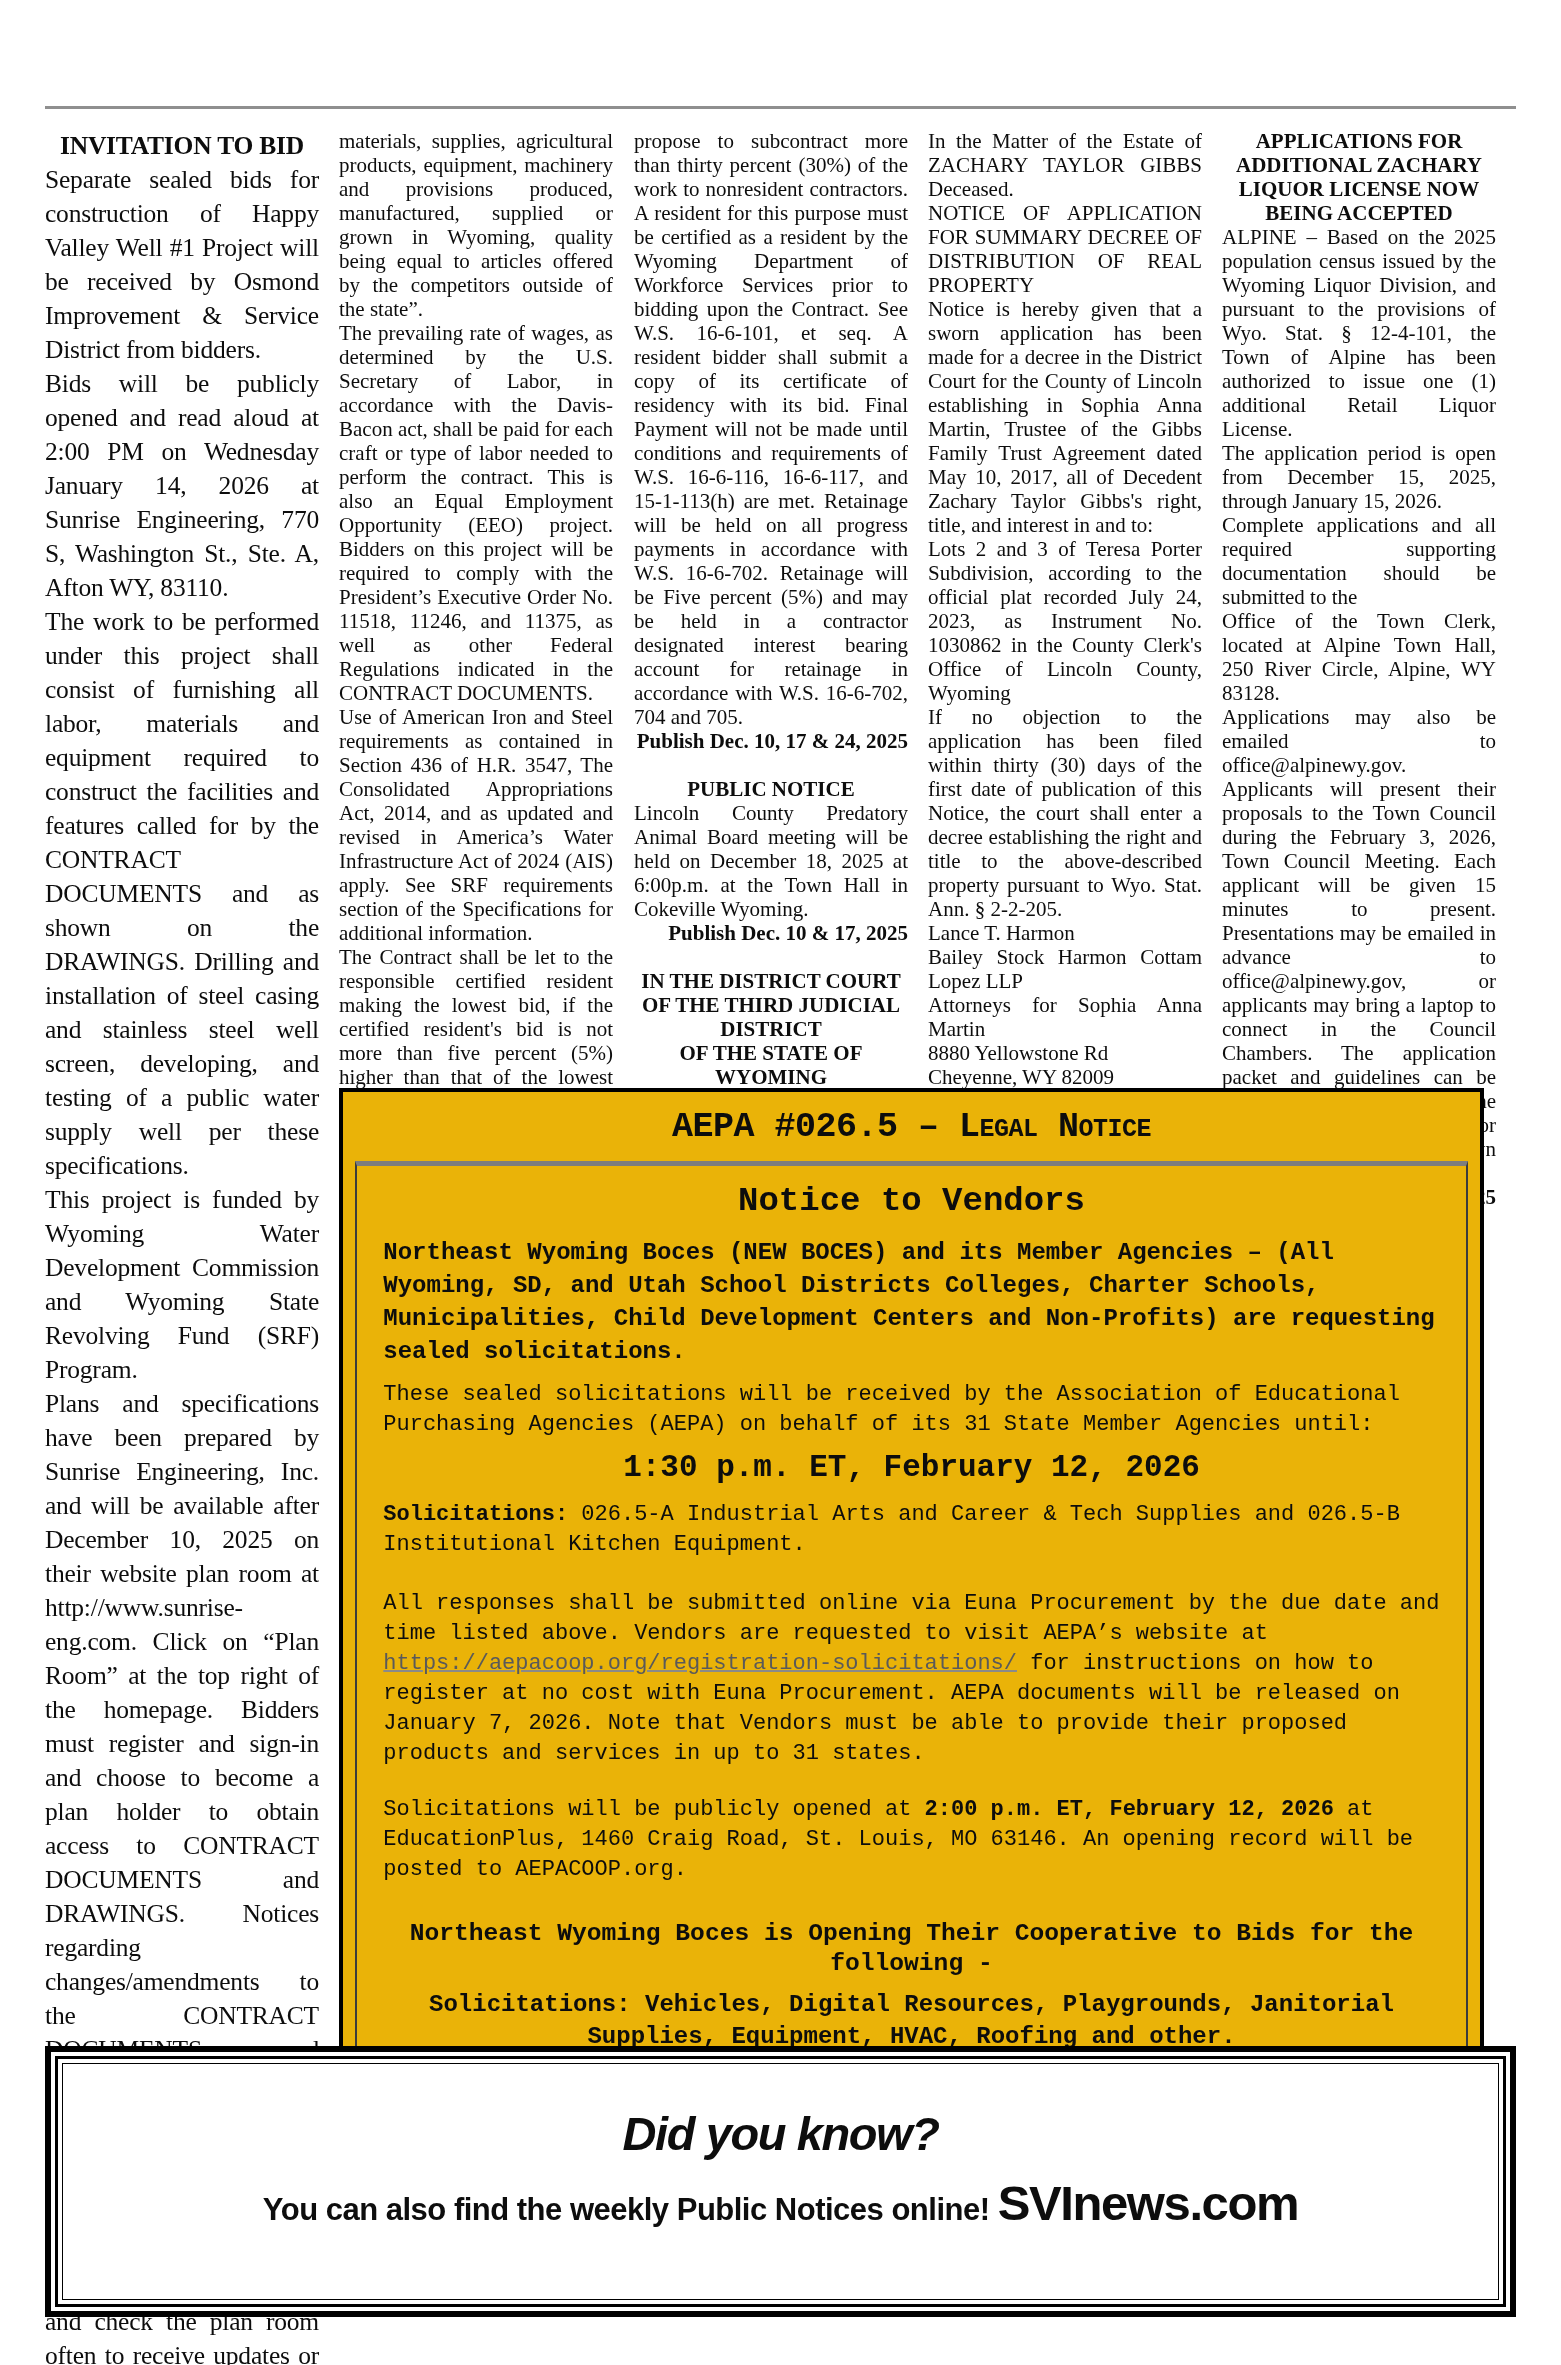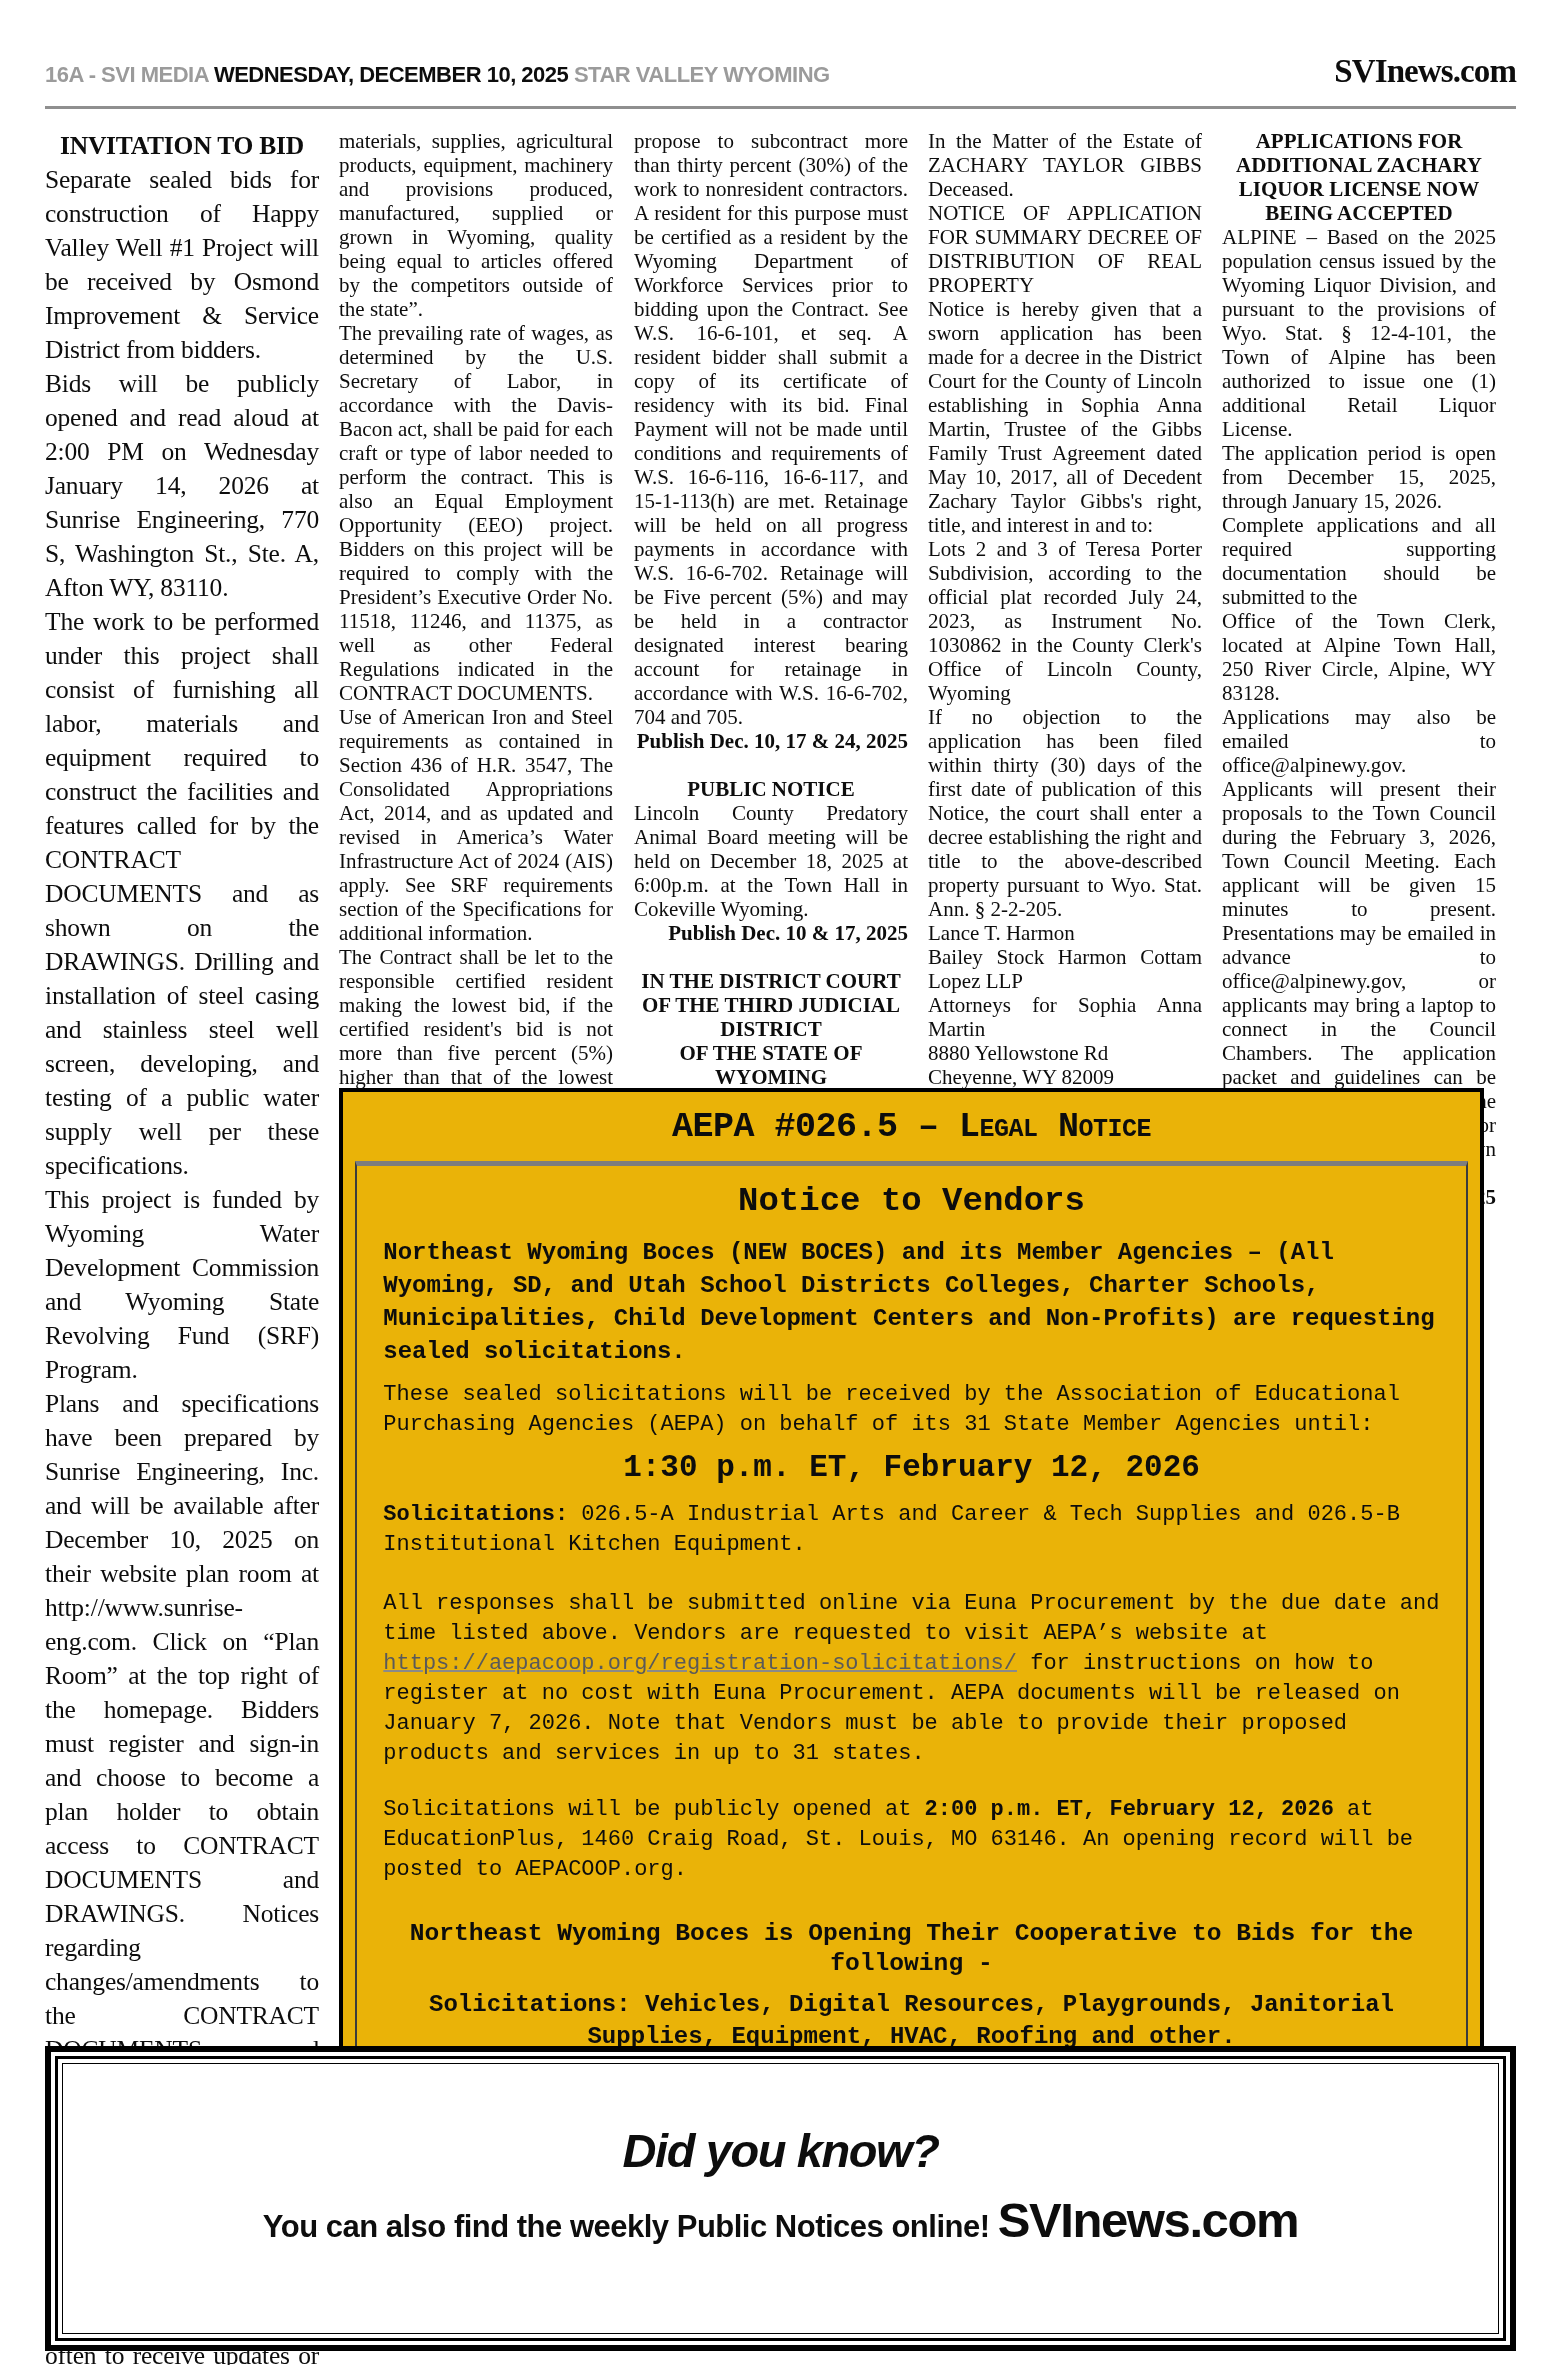--- a/index.html
+++ b/index.html
@@ -50,43 +50,35 @@
   .ai-coopsolic{text-align:center;font-size:24px;line-height:32px;font-weight:bold;margin:0 0 31px;}
   .ai-close{text-align:center;font-size:28px;font-weight:bold;margin:0 0 33px;}
   .ai-solutions{margin:0 0 12.3px;}
   .ai-docs{margin:0;}
   .ai-link{color:#5a5a5a;text-decoration:underline;text-decoration-color:#8a8a8a;
            text-decoration-thickness:2.4px;cursor:pointer;}
   #aepa-publish{text-align:right;font-weight:bold;font-size:23px;margin:6.6px 13.2px 4.7px 0;}
   sup{font-size:60%;vertical-align:super;line-height:0;}
 
   
-  #banner{position:absolute;left:45px;top:2046px;width:1471px;height:305px;
+  #banner{position:absolute;left:45px;top:2046px;width:1471px;height:271px;
           border:6.2px solid #000;box-sizing:border-box;padding:4.3px;background:#fff;}
   .banner-b2{border:3.3px solid #000;height:100%;box-sizing:border-box;padding:3.8px;}
   .banner-b3{border:1.4px solid #000;height:100%;box-sizing:border-box;display:flex;
              flex-direction:column;justify-content:center;align-items:center;
              padding-bottom:26px;font-family:"Liberation Sans","DejaVu Sans",sans-serif;}
   .banner-title{font-size:47px;font-weight:bold;font-style:italic;letter-spacing:-1.4px;margin-bottom:13.2px;}
   .banner-line{font-size:31px;font-weight:bold;letter-spacing:-0.5px;}
   .banner-site{font-size:49px;font-weight:bold;letter-spacing:-1.4px;}
 </style>
 </head>
 <body>
 
 <div id="page">
 
-  <div id="masthead">
-    <div class="mh-left">
-      <span class="mh-gray">16A - SVI MEDIA</span>
-      <span class="mh-black">WEDNESDAY, DECEMBER 10, 2025</span>
-      <span class="mh-gray">STAR VALLEY WYOMING</span>
-    </div>
-    <div class="mh-site">SVInews.com</div>
-  </div>
   <div id="mast-rule"></div>
 
   <div class="col" id="col1">
     <p class="center bold">INVITATION TO BID</p>
     <p>Separate sealed bids for construction of Happy Valley Well #1 Project will be received by Osmond Improvement &amp; Service District from bidders.</p>
     <p>Bids will be publicly opened and read aloud at 2:00 PM on Wednesday January 14, 2026 at Sunrise Engineering, 770 S, Washington St., Ste. A, Afton WY, 83110.</p>
     <p>The work to be performed under this project shall consist of furnishing all labor, materials and equipment required to construct the facilities and features called for by the CONTRACT DOCUMENTS and as shown on the DRAWINGS. Drilling and installation of steel casing and stainless steel well screen, developing, and testing of a public water supply well per these specifications.</p>
     <p>This project is funded by Wyoming Water Development Commission and Wyoming State Revolving Fund (SRF) Program.</p>
     <p>Plans and specifications have been prepared by Sunrise Engineering, Inc. and will be available after December 10, 2025 on their website plan room at http://www.sunrise-eng.com. Click on “Plan Room” at the top right of the homepage. Bidders must register and sign-in and choose to become a plan holder to obtain access to CONTRACT DOCUMENTS and DRAWINGS. Notices regarding changes/amendments to the CONTRACT DOCUMENTS and DRAWINGS will be sent to the e-mail address associated with the bidder’s registration. Bidders are responsible to maintain current and correct contact information and check the plan room often to receive updates or additional documents/changes/amendments. The ENGINEER for this Contract will be Sunrise Engineering, Incorporated and they will be represented by Ryan J. Erickson, P.E. as Project Engineer.</p>
 

